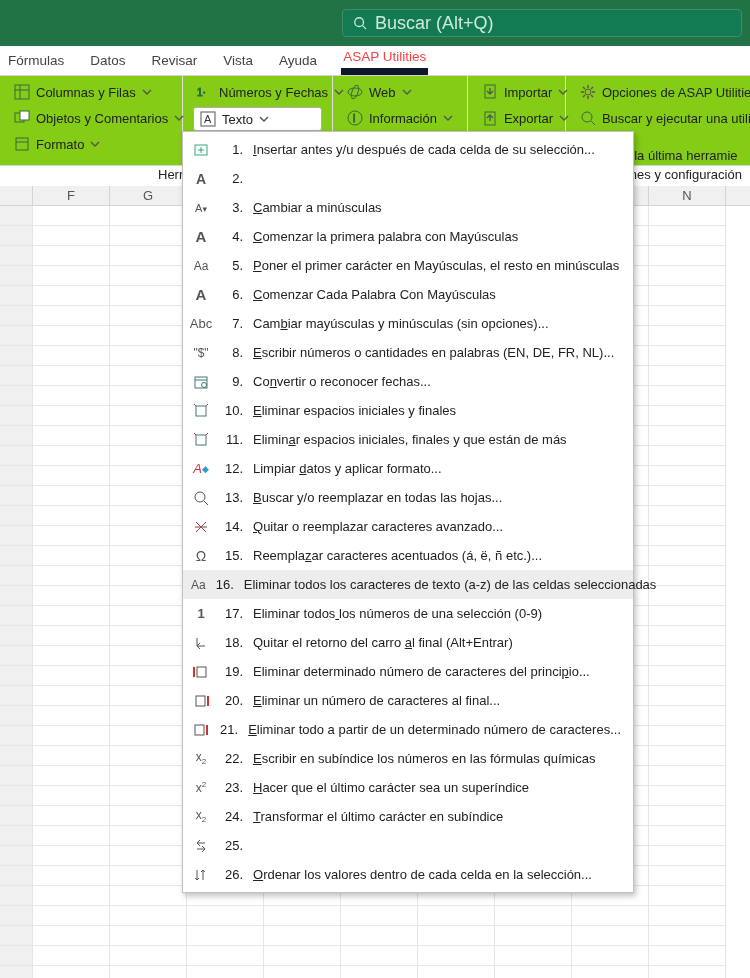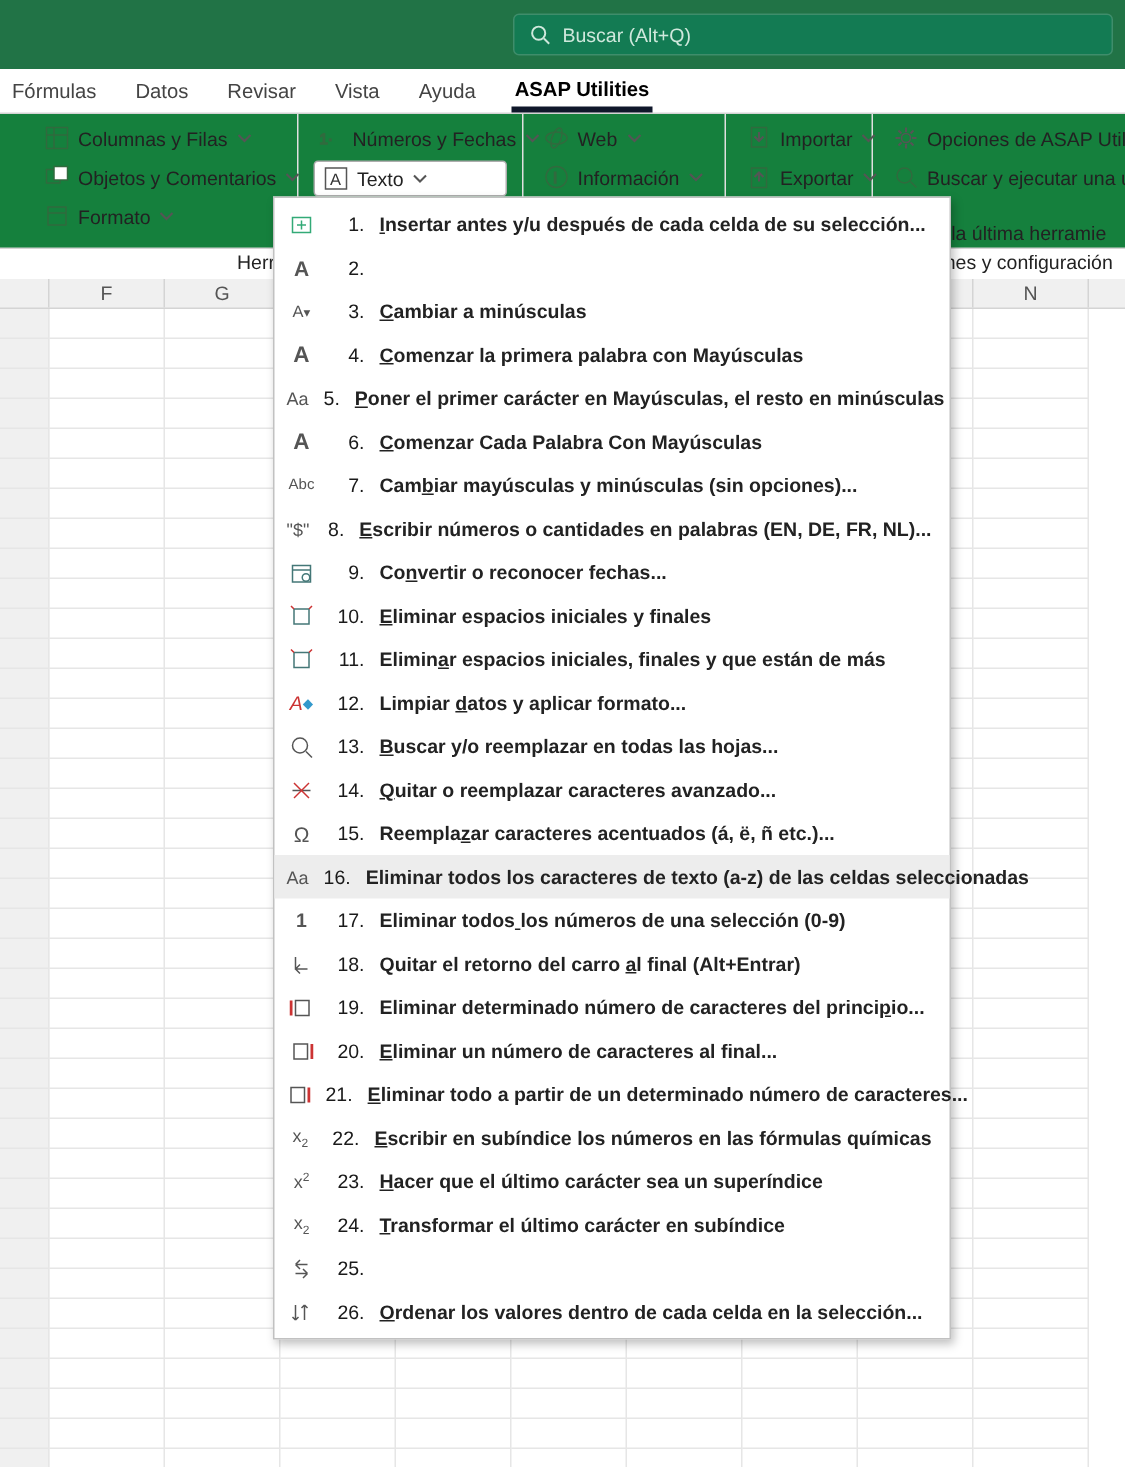--- a/index.html
+++ b/index.html
@@ -1,47 +1,47 @@
 <!DOCTYPE html>
 <html><head>
 <meta charset="utf-8">
 <style>
   * { box-sizing: border-box; margin: 0; padding: 0; font-family: "Segoe UI", Arial, sans-serif; }
   body { width: 750px; height: 978px; background: #fff; overflow: hidden; position: relative; font-size: 13px; color: #222; }
 
   .titlebar { height: 46px; background: #217346; display: flex; align-items: center; }
   .searchbox { margin-left: 342px; height: 28px; width: 400px; background: #137b53; border: 1px solid #3f8d6b; border-radius: 4px; display: flex; align-items: center; padding: 0 10px; gap: 8px; }
   .searchbox svg { width: 14px; height: 14px; }
-  .searchbox span { color: #cfe8dc; font-size: 13px; }
+  .searchbox span { color: #cfe8dc; font-size: 18px; }
 
   .tabs { height: 30px; border-bottom: 1px solid #d4d4d4; display: flex; align-items: flex-end; padding-left: 6px; gap: 22px; background: #fff; }
   .tab { font-size: 13.5px; color: #444; padding: 0 2px 7px 2px; cursor: pointer; }
-  .tab.active { color: #000000; font-weight: 700; border-bottom: 4px solid #0f172a; padding-bottom: 4px; }
-
-  .ribbon { height: 90px; border-bottom: 1px solid #d4d4d4; display: flex; background: #15803d; padding-left: 16px; }
+  .tab.active { color: #ef4444; font-weight: 400; border-bottom: 7px solid #0f172a; padding-bottom: 4px; }
+
+  .ribbon { height: 90px; border-bottom: 1px solid #d4d4d4; display: flex; background: #84cc16; }
   .group { border-right: 1px solid #e0e0e0; padding: 5px 10px 2px 10px; display: flex; flex-direction: column; gap: 4px; }
   .rbtn { display: flex; align-items: center; gap: 6px; font-size: 13px; color: #222; height: 22px; padding: 0 4px; cursor: pointer; white-space: nowrap; }
   .rbtn svg { width: 16px; height: 16px; flex-shrink: 0; }
   .rbtn .chev { width: 10px; height: 10px; }
   .rbtn.boxed { border: 1px solid #adadad; border-radius: 3px; padding: 1px 6px; background: #fff; height: 24px; }
 
   .grid-area { position: absolute; left: 0; top: 166px; right: 0; bottom: 0; }
   .colhdr { display: flex; background: #f0f0f0; border-bottom: 1px solid #d4d4d4; height: 20px; }
   .colcell { width: 77px; border-right: 1px solid #d4d4d4; text-align: center; font-size: 13px; color: #555; line-height: 20px; }
   .cells .row { display: flex; height: 20px; }
   .cells .cell { width: 77px; border-right: 1px solid #e6e6e6; border-bottom: 1px solid #e6e6e6; }
   .rowgutter { width: 0; }
 
   .dropdown { position: absolute; left: 182px; top: 131px; width: 452px; background: #fff; border: 1px solid #c1c1c1; box-shadow: 2px 3px 6px rgba(0,0,0,.25); padding: 3px 0; }
   .ditem { display: flex; align-items: center; height: 29px; padding: 0 12px 0 8px; gap: 10px; font-size: 13px; color: #222; cursor: pointer; }
   .ditem.highlight { background: #ededed; }
   .ditem .ic { width: 20px; display: flex; align-items: center; justify-content: center; color: #555; font-size: 13px; }
   .ditem .ic svg { width: 16px; height: 16px; }
   .ditem .num { width: 22px; text-align: right; color: #1a1a1a; }
-  .ditem .lbl { flex: 1; white-space: nowrap; font-weight: bold; }
+  .ditem .lbl { flex: 1; white-space: nowrap; }
   .ditem .lbl u { text-decoration: underline; }
 
   .behind-text { position: absolute; font-size: 13px; color: #222; white-space: nowrap; }
   .cut1 { left: 158px; top: 167px; text-align: right;}
   .cut2 { left: 606px; top: 148px; }
   .cut3 { left: 606px; top: 167px; }
 
   .chev path, .ric path { stroke: #555; stroke-width: 1.4; fill: none; }
   .ric { stroke: #316a3e; }
 </style>
@@ -720,21 +720,21 @@
     </div>
     <div class="ditem">
       <span class="ic">
         <span style="font-weight:600;font-size:15px">A</span>
       </span>
       <span class="num">6.</span>
       <span class="lbl"><u>C</u>omenzar Cada Palabra Con Mayúsculas</span>
     </div>
     <div class="ditem">
       <span class="ic">
-        <span style="font-size:10px">Abc</span>
+        <span style="font-size:13px">Abc</span>
       </span>
       <span class="num">7.</span>
       <span class="lbl">Cam<u>b</u>iar mayúsculas y minúsculas (sin opciones)...</span>
     </div>
     <div class="ditem">
       <span class="ic">
         <span style="font-size:12px">"$"</span>
       </span>
       <span class="num">8.</span>
       <span class="lbl"><u>E</u>scribir números o cantidades en palabras (EN, DE, FR, NL)...</span>

